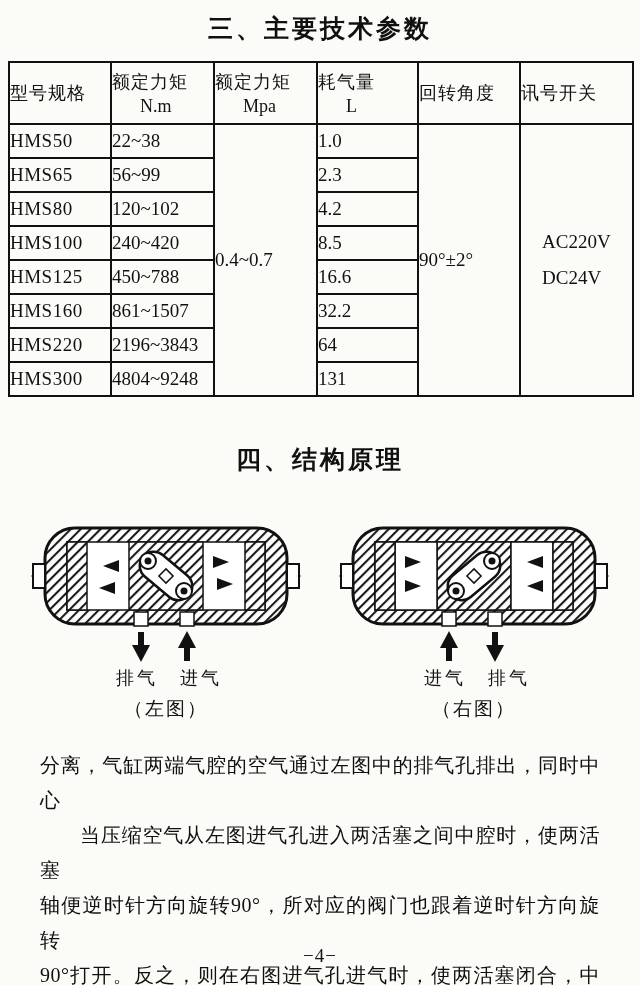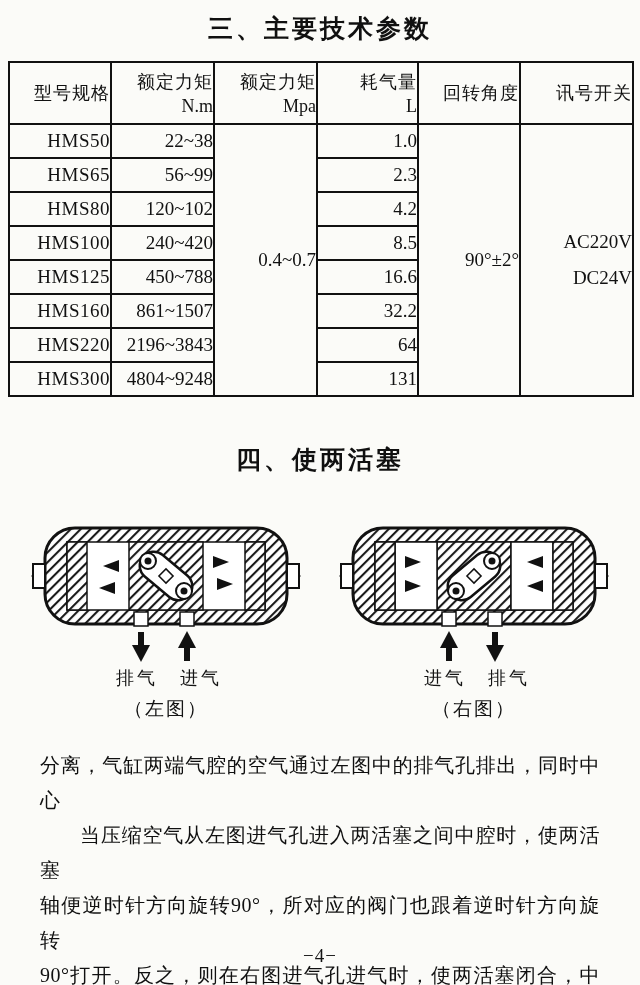--- a/index.html
+++ b/index.html
@@ -13,21 +13,21 @@
   .sec-title{
     margin:0;text-align:center;
     font-family:"Liberation Sans","DejaVu Sans",sans-serif;
     font-weight:bold;font-size:25px;letter-spacing:3px;color:#101010;
   }
   .sec-title.first{padding-top:12px;}
   .sec-title.second{margin-top:46px;}
   
   table.params{
     width:624px;margin:16px 8px 0 8px;
-    border-collapse:collapse;table-layout:fixed;text-align:right;
+    border-collapse:collapse;table-layout:fixed;text-align:left;
   }
   table.params th,table.params td{
     border:2.5px solid #111;padding:0;vertical-align:middle;
     font-weight:normal;color:#111;
   }
   table.params thead th{height:60px;font-size:18px;letter-spacing:1px;}
   table.params thead .h-unit{font-size:18px;letter-spacing:0;margin-top:2px;padding-left:28px;}
   table.params tbody td{height:32px;font-size:19px;}
   td.model{font-size:19px;letter-spacing:.5px;}
   td.merged{font-size:20px;}
@@ -167,21 +167,21 @@
         <td>64</td>
       </tr>
       <tr>
         <td class="model">HMS300</td>
         <td>4804~9248</td>
         <td>131</td>
       </tr>
     </tbody>
   </table>
 
-  <h2 class="sec-title second">四、使两活塞</h2>
+  <h2 class="sec-title second">四、结构原理</h2>
 
   <div class="diagrams">
 
     <figure class="actuator-fig">
       <svg class="actuator" viewBox="0 0 270 150">
         <line class="axis" x1="0" y1="58" x2="270" y2="58"></line>
         <rect class="abody" x="14" y="10" width="242" height="96" rx="30"></rect>
         <rect class="cavity" x="36" y="24" width="198" height="68"></rect>
         <rect class="hblock" x="98" y="24" width="74" height="68"></rect>
         <rect class="hblock" x="36" y="24" width="20" height="68"></rect>

